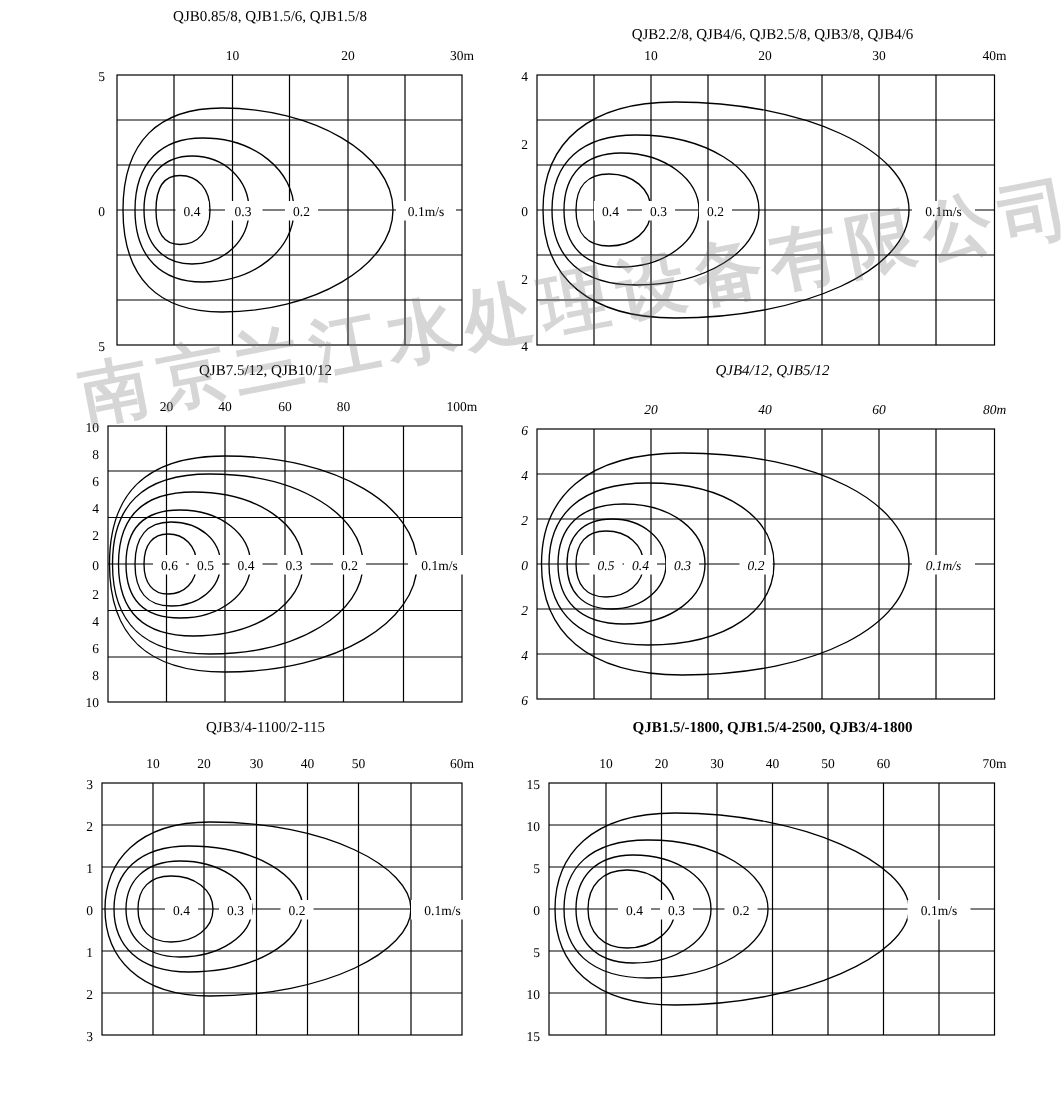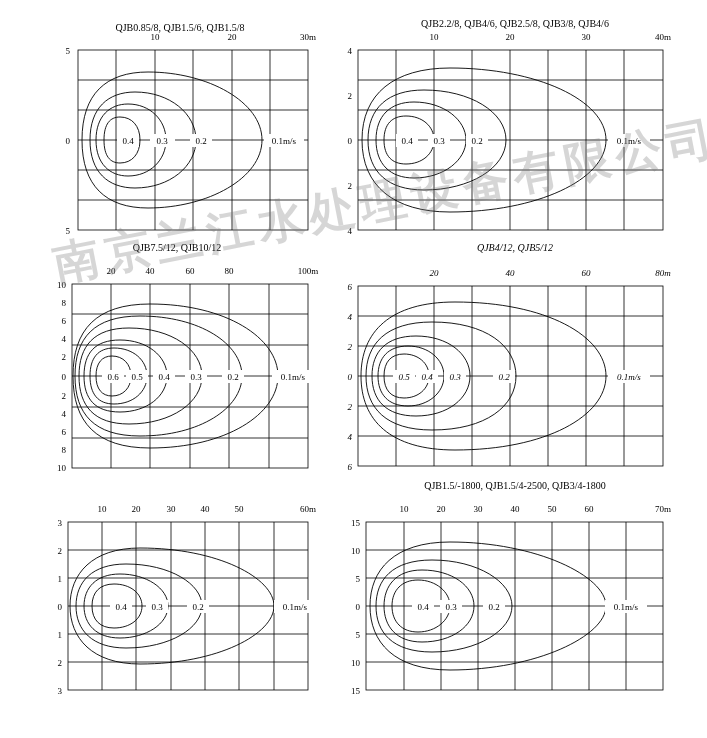--- a/index.html
+++ b/index.html
@@ -41,21 +41,21 @@
     font-size:9px;
     font-family:"Liberation Serif",serif;
   }
 </style>
 </head>
 <body>
 
 <div class="grid-wrap">
 
   <div class="panel" style="left:30px; top:6px; width:300px; height:230px;">
-    <div class="panel-title" style="left:0; top:0;margin-top:16px;">QJB0.85/8, QJB1.5/6, QJB1.5/8</div>
+    <div class="panel-title" style="left:0; top:0;">QJB0.85/8, QJB1.5/6, QJB1.5/8</div>
     <div class="plot" style="left:0; top:18px;">
       <svg width="300" height="212" viewBox="0 0 300 212">
 
         <g stroke="#000" stroke-width="0.8" fill="none">
           <rect x="48" y="26" width="230" height="180"></rect>
           <line x1="48" y1="56" x2="278" y2="56"></line>
           <line x1="48" y1="86" x2="278" y2="86"></line>
           <line x1="48" y1="116" x2="278" y2="116"></line>
           <line x1="48" y1="146" x2="278" y2="146"></line>
           <line x1="48" y1="176" x2="278" y2="176"></line>
@@ -241,20 +241,21 @@
         <text class="axis-label" x="115" y="120" text-anchor="middle">0.3</text>
         <rect x="153" y="110" width="22" height="13" fill="#fff"></rect>
         <text class="axis-label" x="164" y="120" text-anchor="middle">0.2</text>
         <rect x="268" y="110" width="42" height="13" fill="#fff"></rect>
         <text class="axis-label" x="289" y="120" text-anchor="middle">0.1m/s</text>
       </svg>
     </div>
   </div>
 
   <div class="panel" style="left:22px; top:480px; width:310px; height:230px;">
+    <div class="panel-title" style="left:0; top:0;">QJB3/4-1100/2-115</div>
     <div class="plot" style="left:0; top:18px;">
       <svg width="310" height="205" viewBox="0 0 310 205">
         <g stroke="#000" stroke-width="0.8" fill="none">
           <rect x="46" y="24" width="240" height="168"></rect>
           <line x1="46" y1="52" x2="286" y2="52"></line>
           <line x1="46" y1="80" x2="286" y2="80"></line>
           <line x1="46" y1="108" x2="286" y2="108"></line>
           <line x1="46" y1="136" x2="286" y2="136"></line>
           <line x1="46" y1="164" x2="286" y2="164"></line>
           <line x1="80" y1="24" x2="80" y2="192"></line>
@@ -289,21 +290,21 @@
         <text class="axis-label" x="135" y="112" text-anchor="middle">0.3</text>
         <rect x="165" y="102" width="22" height="13" fill="#fff"></rect>
         <text class="axis-label" x="176" y="112" text-anchor="middle">0.2</text>
         <rect x="252" y="102" width="42" height="13" fill="#fff"></rect>
         <text class="axis-label" x="273" y="112" text-anchor="middle">0.1m/s</text>
       </svg>
     </div>
   </div>
 
   <div class="panel" style="left:340px; top:480px; width:350px; height:230px;">
-    <div class="panel-title" style="left:0; top:0;">QJB1.5/-1800, QJB1.5/4-2500, QJB3/4-1800</div>
+    <div class="panel-title" style="left:0; top:0;font-weight:bold;">QJB1.5/-1800, QJB1.5/4-2500, QJB3/4-1800</div>
     <div class="plot" style="left:0; top:18px;">
       <svg width="350" height="205" viewBox="0 0 350 205">
         <g stroke="#000" stroke-width="0.8" fill="none">
           <rect x="26" y="24" width="297" height="168"></rect>
           <line x1="26" y1="52" x2="323" y2="52"></line>
           <line x1="26" y1="80" x2="323" y2="80"></line>
           <line x1="26" y1="108" x2="323" y2="108"></line>
           <line x1="26" y1="136" x2="323" y2="136"></line>
           <line x1="26" y1="164" x2="323" y2="164"></line>
           <line x1="64" y1="24" x2="64" y2="192"></line>

